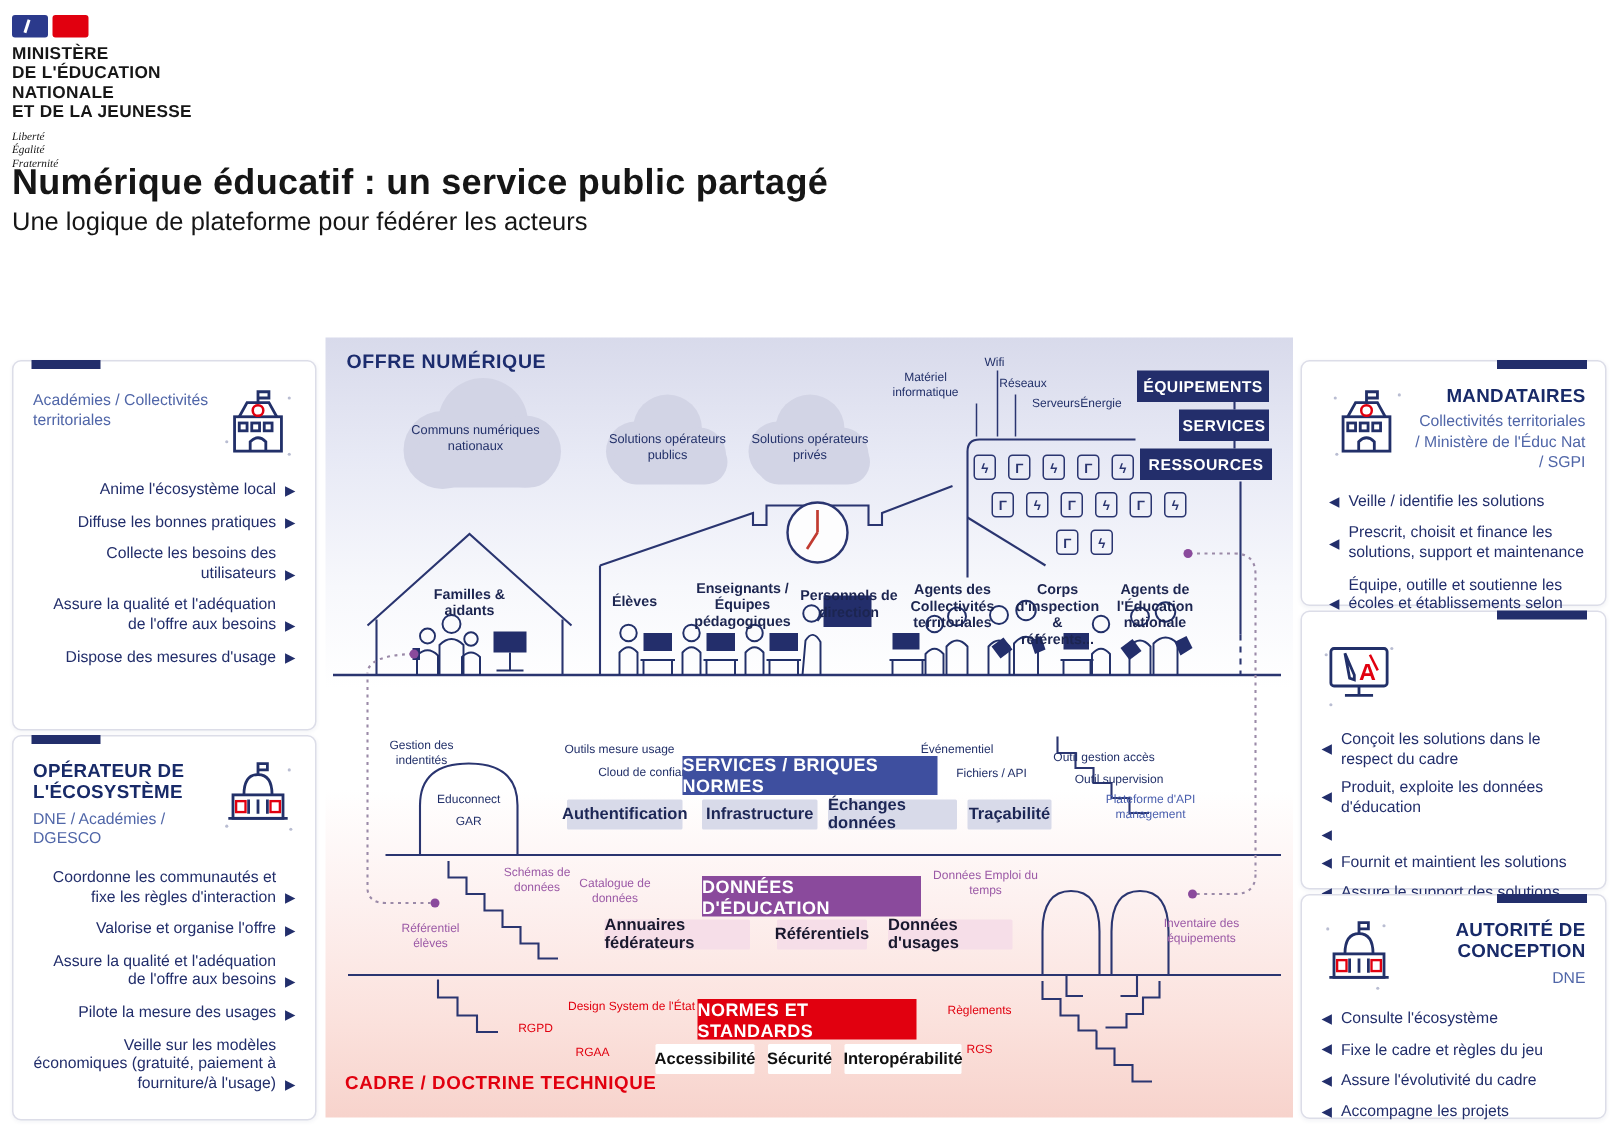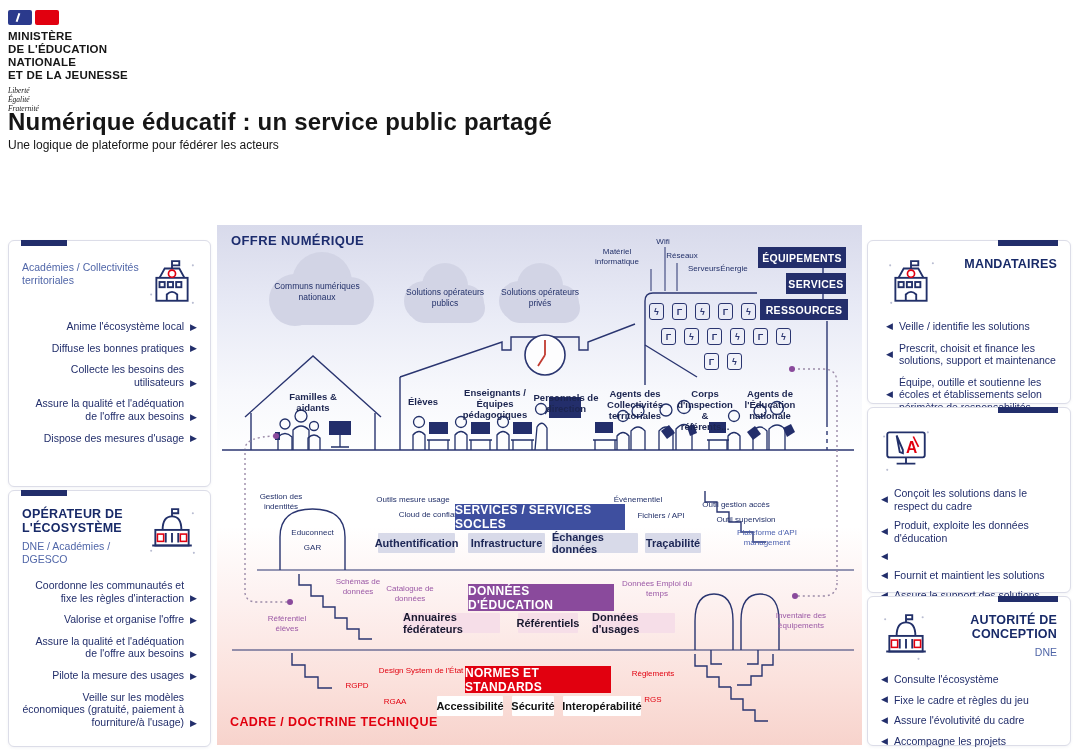--- a/index.html
+++ b/index.html
@@ -7,21 +7,21 @@
           font-family:"Liberation Sans",sans-serif;color:#161616;}
   
   .gov-flag{position:absolute;left:8px;top:10px;display:flex;gap:3px;}
   .gov-flag .b{width:24px;height:15px;border-radius:2px;}
   .gov-flag .blue{background:#2b3a8c;position:relative;}
   .gov-flag .blue::after{content:"";position:absolute;left:9px;top:3px;width:2px;height:9px;background:#fff;transform:rotate(18deg);}
   .gov-flag .red{background:#e1000f;}
   .ministry{position:absolute;left:8px;top:30px;font-weight:bold;font-size:11.5px;line-height:13px;letter-spacing:.2px;}
   .motto{position:absolute;left:8px;top:86px;font-family:"Liberation Serif",serif;font-style:italic;font-size:7.5px;line-height:9px;}
   .main-title{position:absolute;left:8px;top:108px;font-size:24px;font-weight:bold;letter-spacing:.2px;}
-  .main-subtitle{position:absolute;left:8px;top:138px;font-size:12px;font-weight:400;}
+  .main-subtitle{position:absolute;left:8px;top:138px;font-size:17px;font-weight:400;}
   
   .card{position:absolute;background:#fff;border:1px solid #dcdde8;border-radius:6px;box-sizing:border-box;
         padding:16px 13px 10px 13px;box-shadow:0 1px 3px rgba(40,50,100,.06);}
   .card .tab{position:absolute;top:-1px;height:6px;background:#222e6b;}
   .card-l .tab{left:12px;width:46px;}
   .card-r .tab{right:12px;width:60px;}
   .card .hdr{display:flex;gap:6px;align-items:flex-start;}
   .card .ttl{color:#182a68;font-size:12.5px;font-weight:bold;line-height:1.15;letter-spacing:.2px;margin:0;}
   .card .sub{color:#5066a8;font-size:10.5px;line-height:1.25;margin-top:4px;}
   .card-r .ttl,.card-r .sub{text-align:right;}
@@ -182,20 +182,21 @@
             <rect x="28" y="24" width="5" height="5"></rect>
           <path d="M19,42 V36 Q24,31 29,36 V42"></path>
         </g>
         <circle cx="24" cy="16" r="3.4" fill="#fff" stroke="#e1000f" stroke-width="1.6"></circle>
         <circle cx="4" cy="8" r="1" fill="#b9bdd2"></circle>
           <circle cx="45" cy="6" r="1" fill="#b9bdd2"></circle>
           <circle cx="5" cy="44" r="1" fill="#b9bdd2"></circle>
       </svg>
       <div style="flex:1;">
         <div class="ttl">MANDATAIRES</div>
+        <div class="sub">Collectivités territoriales / Ministère de l'Éduc Nat / SGPI</div>
       </div>
     </div>
     <div class="items">
       <div class="item">
           <span class="arr">◀</span>
           <span style="max-width:168px;">Veille / identifie les solutions</span>
         </div>
       <div class="item">
           <span class="arr">◀</span>
           <span style="max-width:168px;">Prescrit, choisit et finance les solutions, support et maintenance</span>
@@ -465,21 +466,21 @@
     <div class="plabel" style="left:459px;top:164px;width:58px;">Corps d'inspection &amp; référents...</div>
     <div class="plabel" style="left:523px;top:164px;width:60px;">Agents de l'Éducation nationale</div>
 
     <div class="dlabel" style="left:25px;top:267px;width:78px;">Gestion des indentités</div>
     <div class="dlabel" style="left:64px;top:303px;width:63px;">
       <div>Educonnect</div>
       <div style="margin-top:5px;">GAR</div>
     </div>
     <div class="dlabel" style="left:140px;top:270px;width:112px;">Outils mesure usage</div>
     <div class="dlabel" style="left:166px;top:285px;width:100px;">Cloud de confiance</div>
-    <div class="bandbox" style="left:238px;top:279px;width:170px;height:26px;background:#3e4f9f;">SERVICES / SERVICES SOCLES</div>
+    <div class="bandbox" style="left:238px;top:279px;width:170px;height:26px;background:#3e4f9f;">SERVICES / BRIQUES NORMES</div>
     <div class="chip lav" style="left:161px;top:308px;width:77px;">Authentification</div>
     <div class="chip lav" style="left:251px;top:308px;width:77px;">Infrastructure</div>
     <div class="chip lav" style="left:335px;top:308px;width:86px;">Échanges données</div>
     <div class="chip lav" style="left:428px;top:308px;width:56px;">Traçabilité</div>
     <div class="dlabel" style="left:390px;top:270px;width:62px;">Événementiel</div>
     <div class="dlabel" style="left:413px;top:286px;width:62px;">Fichiers / API</div>
     <div class="dlabel" style="left:477px;top:275px;width:84px;">Outil gestion accès</div>
     <div class="dlabel" style="left:489px;top:290px;width:80px;">Outil supervision</div>
     <div class="dlabel bluetxt" style="left:508px;top:303px;width:84px;">Plateforme d'API management</div>
 

